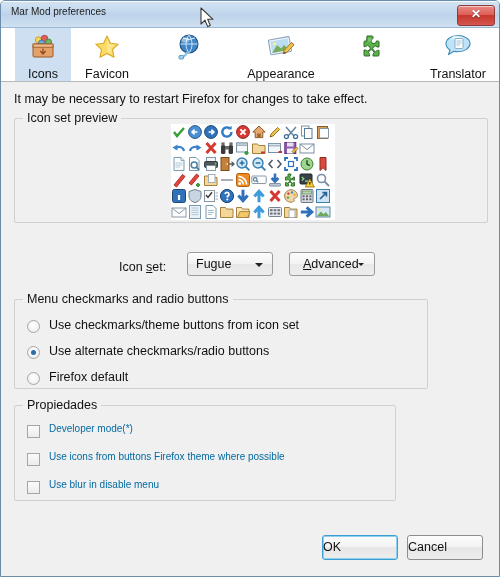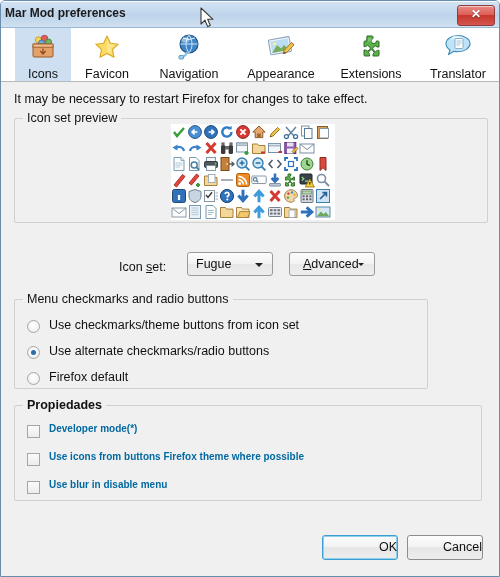--- a/index.html
+++ b/index.html
@@ -37,26 +37,25 @@
     border-bottom: 1px solid #9db8d2;
     box-sizing: border-box;
   }
   #titlebar-inner-highlight {
     position: absolute; left: 1px; top: 0px;
     width: 498px; height: 1px;
     background: rgba(255,255,255,0.85);
   }
   #title-text {
     position: absolute;
-    left: 4px; top: 5px;
-    font-size: 12px;
+    left: 10px; top: 5px;
+    font-size: 10px;
     color: #1b1b1b;
     white-space: nowrap;
     user-select: none;
-    font-weight: bold;
   }
   #close-button {
     position: absolute;
     right: 6px; top: 4px;
     width: 36px; height: 19px;
     border: 1px solid #8d3b3b;
     border-radius: 3px;
     background: linear-gradient(to bottom,
        #e98a84 0%, #dd5f57 45%, #c7352c 47%, #d3564e 100%);
     box-shadow: inset 0 1px 0 rgba(255,255,255,0.55);
@@ -259,21 +258,21 @@
     border-radius: 50%;
     background: #2a6ea8;
   }
   .radio-label {
     position: absolute;
     left: 22px; top: 0px;
     font-size: 12.5px; color: #111;
   }
 
   
-  #props-group { left: 13px; top: 323px; width: 468px; height: 96px; font-weight: bold; }
+  #props-group { left: 13px; top: 323px; width: 382px; height: 96px; }
   .check-row {
     position: absolute;
     left: 12px;
     height: 18px;
     cursor: pointer;
     white-space: nowrap;
   }
   .check-mark {
     position: absolute;
     left: 0; top: 2px;
@@ -297,21 +296,21 @@
   }
   .dlg-button {
     position: absolute;
     width: 76px; height: 25px;
     box-sizing: border-box;
     border: 1px solid #8d8d8d;
     border-radius: 3px;
     background: linear-gradient(to bottom,#fdfdfd 0%, #f2f2f2 48%, #e6e6e6 50%, #ededed 100%);
     font-size: 12.5px;
     color: #111;
-    text-align: right;
+    text-align: left;
     line-height: 23px;
     cursor: pointer;
     user-select: none;
   }
   #ok-button {
     left: 321px; top: 453px;
     border: 1px solid #3c9fd4;
     box-shadow: 0 0 0 1px #8fd0ec inset;
   }
   #cancel-button {
@@ -366,21 +365,20 @@
       <span class="tab-icon">
         <svg width="34" height="32" viewBox="0 0 34 32">
           <circle cx="17" cy="13" r="9" fill="#3f86c6" stroke="#1d4f80" stroke-width="1.1"></circle>
           <path d="M8.5 13 h17 M17 4.2 c4 4.5 4 13.3 0 17.6 c-4 -4.3 -4 -13.1 0 -17.6" fill="none" stroke="#cde5f7" stroke-width="1"></path>
           <path d="M11 7 q6 3 12 0" fill="none" stroke="#e4f1fb" stroke-width="1"></path>
           <ellipse cx="13.5" cy="9" rx="4" ry="2.6" fill="#ffffff" opacity="0.45"></ellipse>
           <path d="M15 21 q-1 4 -5 5" fill="none" stroke="#7fc3ec" stroke-width="2.2"></path>
           <rect x="7" y="24.5" width="4.5" height="3.5" rx="0.8" fill="#9ed3f0" stroke="#4b8db3" stroke-width="0.8"></rect>
         </svg>
       </span>
-      <span class="tab-label">Navigation</span>
     </div>
 
     <div class="tab" style="left:234px;width:92px;">
       <span class="tab-icon">
         <svg width="34" height="32" viewBox="0 0 34 32">
           <g transform="rotate(-10 17 15)">
             <rect x="5.5" y="7" width="21" height="15" rx="1" fill="#eef4fa" stroke="#8aa6c0" stroke-width="1.1"></rect>
             <rect x="7.2" y="8.7" width="17.6" height="11.6" fill="#bcdcf2"></rect>
             <path d="M7.2 20.3 L13 13.5 L17 17.5 L20 14.5 L24.8 20.3 Z" fill="#76ac5c"></path>
             <circle cx="11" cy="11.8" r="1.7" fill="#fcee9a"></circle>
@@ -395,21 +393,20 @@
 
     <div class="tab" style="left:326px;width:88px;">
       <span class="tab-icon">
         <svg width="34" height="32" viewBox="0 0 34 32">
           <path d="M13 5 h5 a1 1 0 0 1 1 1 v1.5 a2.6 2.6 0 1 0 3.4 2.5 h1.6 a1 1 0 0 1 1 1 v5 h-1.6
                    a2.6 2.6 0 1 0 0 3.4 h1.6 v4.6 a1 1 0 0 1 -1 1 h-5 v-1.6 a2.6 2.6 0 1 0 -3.4 0 v1.6
                    h-4.6 a1 1 0 0 1 -1 -1 v-5 h1.6 a2.6 2.6 0 1 0 0 -3.4 h-1.6 v-4.6 a1 1 0 0 1 1 -1 h1.6 z" fill="#5cb14b" stroke="#2d6b25" stroke-width="1" stroke-linejoin="round"></path>
           <path d="M14 7 h3.5 v1.4 a3 3 0 0 0 1 2 h-4.5 z" fill="#8ed17f" opacity="0.6"></path>
         </svg>
       </span>
-      <span class="tab-label">Extensions</span>
     </div>
 
     <div class="tab" style="left:414px;width:86px;">
       <span class="tab-icon">
         <svg width="34" height="32" viewBox="0 0 34 32">
           <path d="M17 4.5 c6.6 0 12 3.6 12 8.1 c0 4.5 -5.4 8.1 -12 8.1 c-1.5 0 -2.9 -0.2 -4.2 -0.5
                    l-5.3 3.4 l1.5 -4.6 c-2.4 -1.5 -4 -3.8 -4 -6.4 c0 -4.5 5.4 -8.1 12 -8.1 z" fill="#bfe4f7" stroke="#3f8ab5" stroke-width="1.1" stroke-linejoin="round"></path>
           <path d="M12 4.5 c5 -0.5 9 1 11.5 3.5 c-4 -1 -9 -1.2 -13.5 1 z" fill="#ffffff" opacity="0.6"></path>
           <rect x="14" y="7.5" width="8" height="10" rx="0.6" fill="#fafcfe" stroke="#7fa8c4" stroke-width="0.9"></rect>
           <path d="M15.5 10 h5 M15.5 12 h5 M15.5 14 h3.4" stroke="#9fc0d6" stroke-width="0.9"></path>

